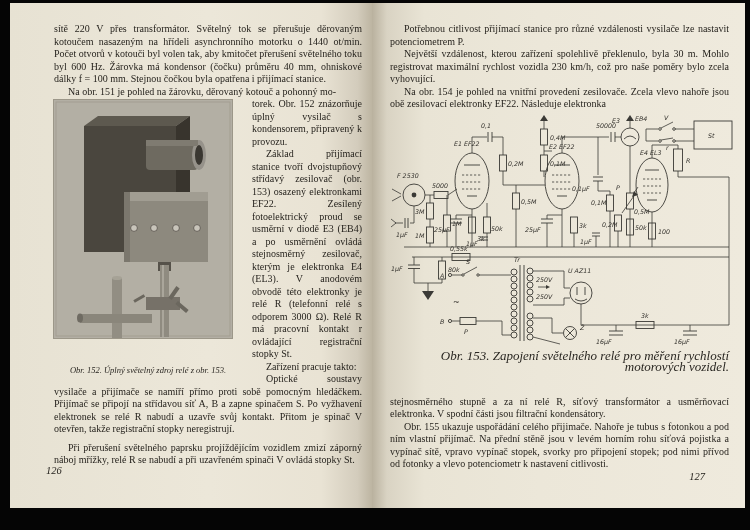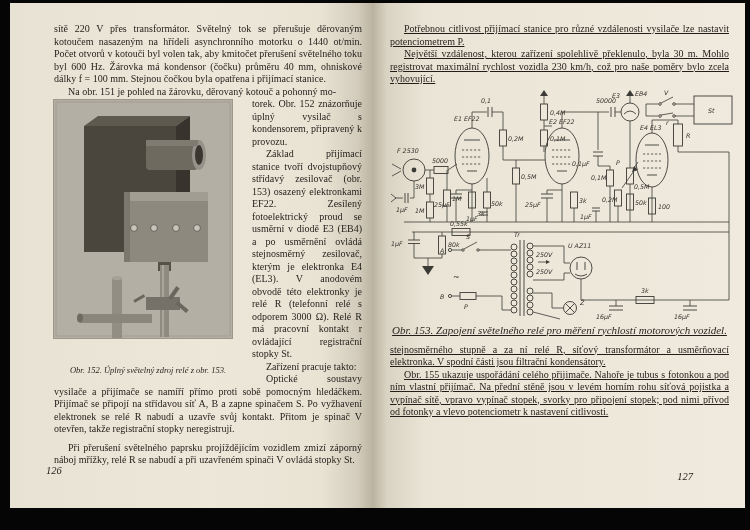--- a/index.html
+++ b/index.html
@@ -9,42 +9,41 @@
     font-family:"Liberation Serif","DejaVu Serif",serif;
   }
   .page{position:absolute;top:3px;height:505px;color:#211e19;}
   .page-left{
     left:10px;width:362px;
     background:linear-gradient(90deg,#e7e2d3 0%,#ece7d9 55%,#e9e3d4 86%,#d3ccbc 96%,#bdb5a2 100%);
   }
   .page-right{
     left:372px;width:373px;
     background:linear-gradient(90deg,#b9b19e 0%,#d9d3c3 4%,#e9e4d5 14%,#ece7d9 45%,#efeadd 100%);
-    text-decoration:underline;
   }
   .page-inner-left{padding:20px 10px 0 44px;}
   .page-inner-right{padding:20px 16px 0 18px;}
   .body-text{font-size:10px;line-height:12.5px;text-align:justify;}
   .indent{text-indent:14px;}
   .photo-figure{float:left;width:188px;margin:2px 10px 4px 0;}
   .photo-frame{width:178px;height:238px;background:#b3afa4;box-shadow:0 0 0 1px #9c9789;}
   .photo-caption{
     font-style:italic;font-size:8.5px;line-height:10.5px;text-align:center;
     margin-top:27px;padding:0 14px;color:#2a2722;
   }
   .col-para{margin:0;}
   .clear{clear:both;}
   .bottom-block{padding-top:6px;}
   .pagenum{position:absolute;font-style:italic;font-size:10.5px;color:#25221d;}
   .pagenum-left{left:36px;bottom:32px;}
-  .pagenum-right{right:52px;bottom:26px;margin-top:48px;}
+  .pagenum-right{right:40px;bottom:26px;margin-top:48px;}
   .fig-schematic{margin:4px 0 2px -6px;width:354px;height:233px;}
   .fig-caption{
-    font-style:italic;font-size:11px;line-height:11px;color:#2a2722;
-    margin:2px 0 8px 0;text-align:center;
+    font-style:italic;font-size:13px;line-height:11px;color:#2a2722;
+    margin:2px 0 24px 0;text-align:right;
   }
   svg{display:block;}
   .w{stroke:#3b3a36;stroke-width:0.8;fill:none;}
   .comp{stroke:#3b3a36;stroke-width:0.9;fill:none;}
   .lbl{font:italic 6.3px "DejaVu Sans",sans-serif;fill:#34322d;}
   .lbl-big{font:italic 8px "DejaVu Sans",sans-serif;fill:#34322d;}
   .dash{stroke:#3b3a36;stroke-width:0.8;fill:none;stroke-dasharray:2.2,1.8;}
   .fill-dark{fill:#3b3a36;stroke:none;}
 </style>
 </head>
@@ -106,20 +105,21 @@
       <div class="body-text indent">Při přerušení světelného paprsku projíždějícím vozidlem zmizí záporný náboj mřížky, relé R se nabudí a při uzavřeném spinači V ovládá stopky St.</div>
     </div>
   </div>
   <div class="pagenum pagenum-left">126</div>
 </div>
 
 <div class="page page-right">
   <div class="page-inner-right">
     <div class="body-text indent">Potřebnou citlivost přijímací stanice pro různé vzdálenosti vysilače lze nastavit potenciometrem P.</div>
     <div class="body-text indent">Největší vzdálenost, kterou zařízení spolehlivě překlenulo, byla 30 m. Mohlo registrovat maximální rychlost vozidla 230 km/h, což pro naše poměry bylo zcela vyhovující.</div>
+    <div class="body-text indent">Na obr. 154 je pohled na vnitřní provedení zesilovače. Zcela vlevo nahoře jsou obě zesilovací elektronky EF22. Následuje elektronka</div>
 
     <div class="fig-schematic">
       <svg width="354" height="233" viewBox="0 0 354 233">
 
         <circle class="comp" cx="30" cy="80" r="11"></circle>
         <circle class="fill-dark" cx="30" cy="80" r="2.4"></circle>
         <line class="w" x1="8" y1="74" x2="17" y2="79"></line>
         <line class="w" x1="8" y1="86" x2="17" y2="81"></line>
         <text class="lbl" x="13" y="63">F 2530</text>
         <line class="w" x1="41" y1="80" x2="50" y2="80"></line>

